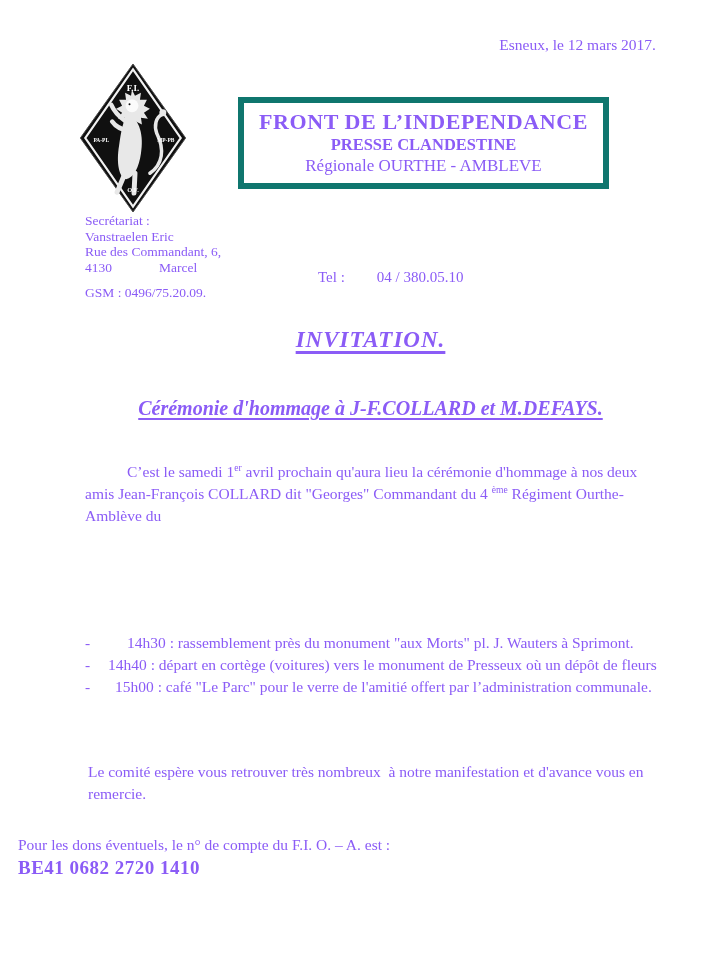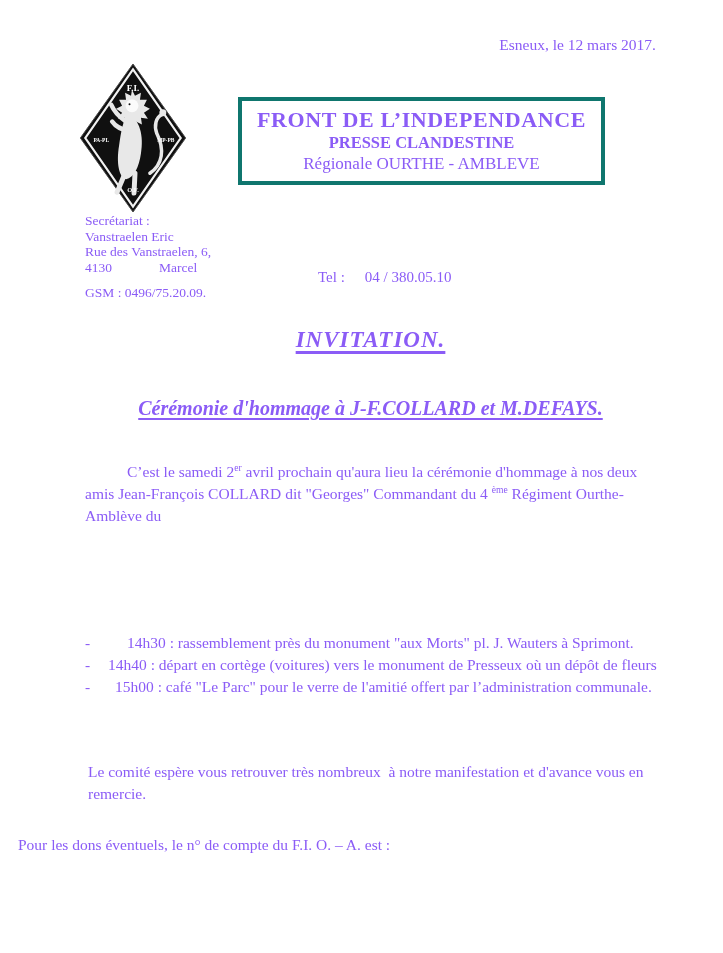--- a/index.html
+++ b/index.html
@@ -10,34 +10,34 @@
   }
   .pre { white-space:pre-wrap; }
 
   .date-line { position:absolute; top:36px; left:0; width:656px; text-align:right; font-size:15.5px; }
 
   .logo { position:absolute; left:78px; top:62px; width:110px; height:152px; }
   .logo svg { width:100%; height:100%; display:block; }
 
   .header-box {
     position:absolute; left:238px; top:97px; width:359px;
-    border:4px solid #0f766e; text-align:center; padding:5px 0 7px 0;
+    border:6px solid #0f766e; text-align:center; padding:5px 0 7px 0;
   }
   .hb1 { font-size:22px; font-weight:bold; letter-spacing:0.6px; line-height:27px; }
   .hb2 { font-size:16.5px; font-weight:bold; line-height:21px; }
   .hb3 { font-size:16.5px; font-weight:bold; line-height:20px; }
   .hb4 { font-size:17px; line-height:21px; }
 
   .secretariat { position:absolute; left:85px; top:213px; font-size:13.5px; line-height:15.5px; }
   .sec-city-row { display:flex; }
   .sec-city { margin-left:47px; }
   .sec-gsm { margin-top:10px; }
 
   .tel-line { position:absolute; left:318px; top:269px; font-size:15px; }
-  .tel-value { margin-left:20px;text-align:center; }
+  .tel-value { margin-left:32px;text-align:center; }
 
   .title-wrap { position:absolute; left:18px; width:705px; top:327px; text-align:center; }
   .title {
     font-size:23px; font-weight:bold; font-style:italic; letter-spacing:1px;
     text-decoration:underline; text-decoration-thickness:2.5px; text-underline-offset:4px;
   }
   .subtitle-wrap { position:absolute; left:18px; width:705px; top:397px; text-align:center; }
   .subtitle {
     font-size:20px; font-weight:bold; font-style:italic;
     text-decoration:underline; text-decoration-thickness:2px; text-underline-offset:3px;
@@ -99,42 +99,42 @@
 
   <div class="header-box">
     <div class="hb1">FRONT DE L’INDEPENDANCE</div>
     <div class="hb3">PRESSE CLANDESTINE</div>
     <div class="hb4">Régionale OURTHE - AMBLEVE</div>
   </div>
 
   <div class="secretariat">
     <div>Secrétariat :</div>
     <div>Vanstraelen Eric</div>
-    <div>Rue des Vanstraelen, 6,</div>
+    <div>Rue des Commandant, 6,</div>
     <div class="sec-city-row">
       <span>4130</span>
       <span class="sec-city">Marcel</span>
     </div>
     <div class="sec-gsm">GSM : 0496/75.20.09.</div>
   </div>
 
   <div class="tel-line">
     <span>Tel :</span><span class="tel-value">04 / 380.05.10</span>
   </div>
 
   <div class="title-wrap">
     <span class="title">INVITATION.</span>
   </div>
 
   <div class="subtitle-wrap">
     <span class="subtitle">Cérémonie d'hommage à J-F.COLLARD et M.DEFAYS.</span>
   </div>
 
   <div class="body-text">
-    <div class="p1"><span>C’est le samedi 2</span><sup>er</sup><span> avril prochain qu'aura lieu la cérémonie d'hommage à nos deux amis Jean-François COLLARD dit "Georges" Commandant du 4 </span><sup>ème</sup><span>  Régiment Ourthe-Amblève du</span></div>
+    <div class="p1"><span>C’est le samedi 1</span><sup>er</sup><span> avril prochain qu'aura lieu la cérémonie d'hommage à nos deux amis Jean-François COLLARD dit "Georges" Commandant du 4 </span><sup>ème</sup><span>  Régiment Ourthe-Amblève du</span></div>
   </div>
 
 
   <div class="program">
     <div class="prow">
       <span class="dash">-</span>
       <span class="txt t1">14h30 : rassemblement près du monument "aux Morts" pl. J. Wauters à Sprimont.</span>
     </div>
     <div class="prow">
       <span class="dash">-</span>
@@ -143,15 +143,16 @@
     <div class="prow">
       <span class="dash">-</span>
       <span class="txt t3">15h00 : café "Le Parc" pour le verre de l'amitié offert par l’administration communale.</span>
     </div>
   </div>
 
   <div class="closing pre">Le comité espère vous retrouver très nombreux  à notre manifestation et d'avance vous en remercie.</div>
 
   <div class="donation">
     <div class="don-line">Pour les dons éventuels, le n° de compte du F.I. O. – A. est :</div>
+    <div class="don-account">BE41 0682 2720 1410</div>
   </div>
 
 </div>
 
 </body></html>

